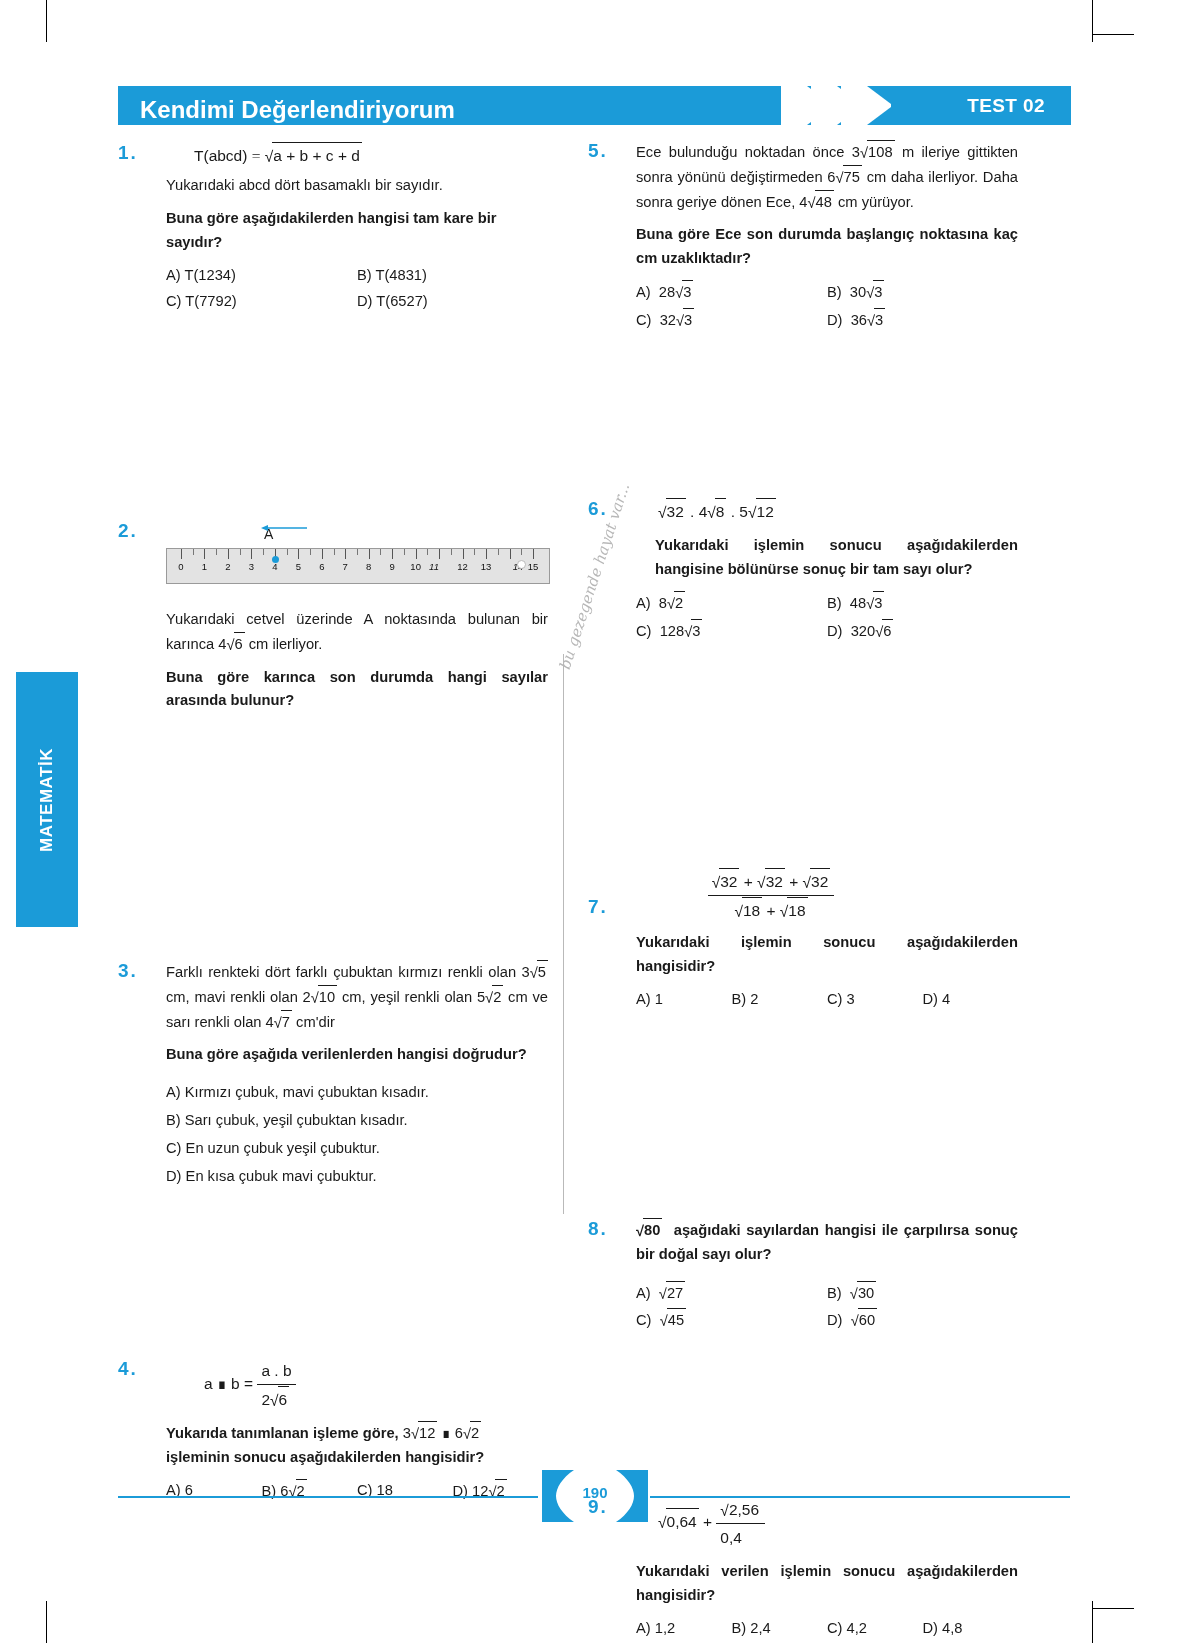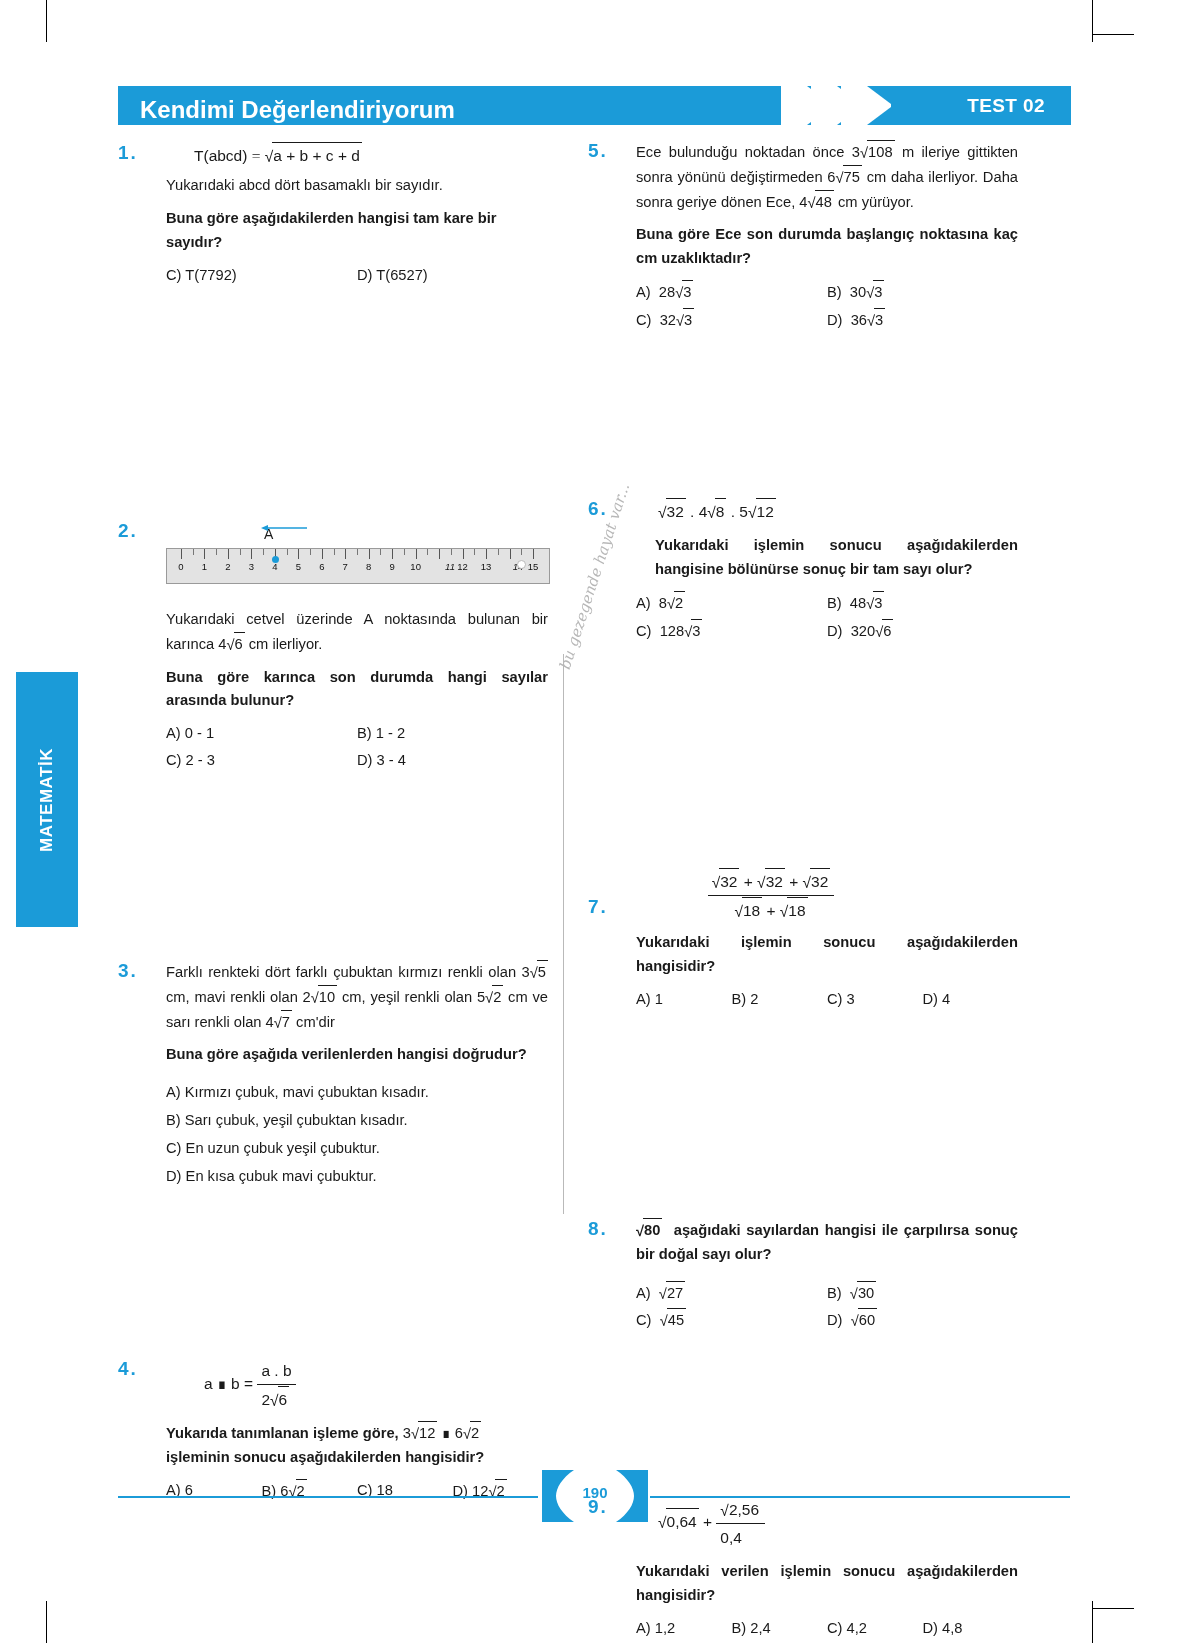--- a/index.html
+++ b/index.html
@@ -150,20 +150,24 @@
     <div class="q" style="min-height:190px;">
       <div class="qnum">1.</div>
       <div class="qbody nj">
         <div class="formula" style="margin:2px 0 6px 28px;">
           T(abcd) <span style="font-family:'Liberation Serif',serif;">=</span>
           <span class="rad"><span class="sym">√</span><span class="body">a + b + c + d</span></span>
         </div>
         <div>Yukarıdaki abcd dört basamaklı bir sayıdır.</div>
         <div class="stem">Buna göre aşağıdakilerden hangisi tam kare bir sayıdır?</div>
         <div class="opts">
+          <div class="opt-row opt-2">
+            <div>A) T(1234)</div>
+            <div>B) T(4831)</div>
+          </div>
           <div class="opt-row opt-2">
             <div>C) T(7792)</div>
             <div>D) T(6527)</div>
           </div>
         </div>
       </div>
     </div>
 
     <div class="q" style="margin-top:188px;min-height:300px;">
       <div class="qnum">2.</div>
@@ -214,47 +218,37 @@
               <span style="left: 37.4667px;">1</span>
               <span style="left: 60.9333px;">2</span>
               <span style="left: 84.4px;">3</span>
               <span style="left: 107.867px;">4</span>
               <span style="left: 131.333px;">5</span>
               <span style="left: 154.8px;">6</span>
               <span style="left: 178.267px;">7</span>
               <span style="left: 201.733px;">8</span>
               <span style="left: 225.2px;">9</span>
               <span style="left: 248.667px;">10</span>
-              <span style="left: 283px; font-style: italic;">11</span>
+              <span style="left: 267px; font-style: italic;">11</span>
               <span style="left: 295.6px;">12</span>
               <span style="left: 319.067px;">13</span>
               <span style="left: 351px; font-style: italic;">14</span>
               <span style="left: 366px;">15</span>
             </div>
         </div>
         <div class="apoint"></div>
         <div class="whitedot"></div>
       </div>
       <div class="qbody" style="margin-top:10px;">
         <div>
           <span>Yukarıdaki cetvel üzerinde A noktasında bulunan bir karınca</span>
           <span class="rad">4<span class="sym">√</span><span class="body">6</span></span>
           <span>cm ilerliyor.</span>
         </div>
         <div class="stem">Buna göre karınca son durumda hangi sayılar arasında bulunur?</div>
-        <div class="opts">
-          <div class="opt-row opt-2">
-            <div>A) 0 - 1</div>
-            <div>B) 1 - 2</div>
-          </div>
-          <div class="opt-row opt-2">
-            <div>C) 2 - 3</div>
-            <div>D) 3 - 4</div>
-          </div>
-        </div>
       </div>
     </div>
 
     <div class="q" style="margin-top:140px;min-height:270px;">
       <div class="qnum">3.</div>
       <div class="qbody">
         <div>
           <span>Farklı renkteki dört farklı çubuktan kırmızı renkli olan</span>
           <span class="rad">3<span class="sym">√</span><span class="body">5</span></span>
           <span>cm, mavi renkli olan</span>

